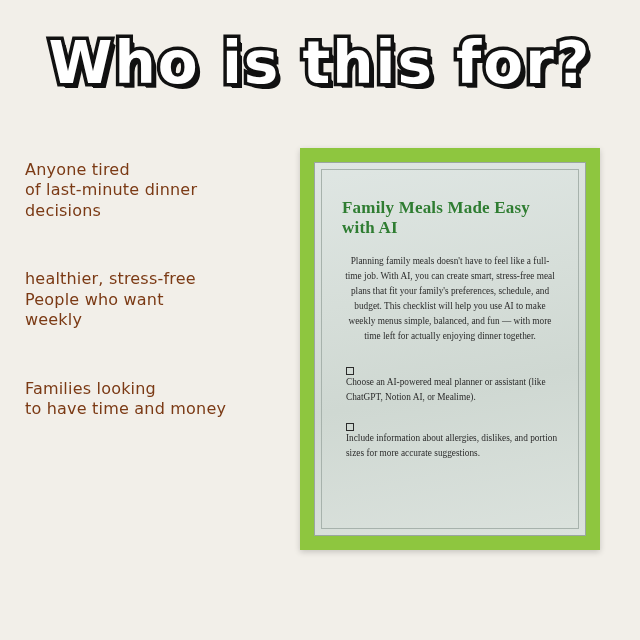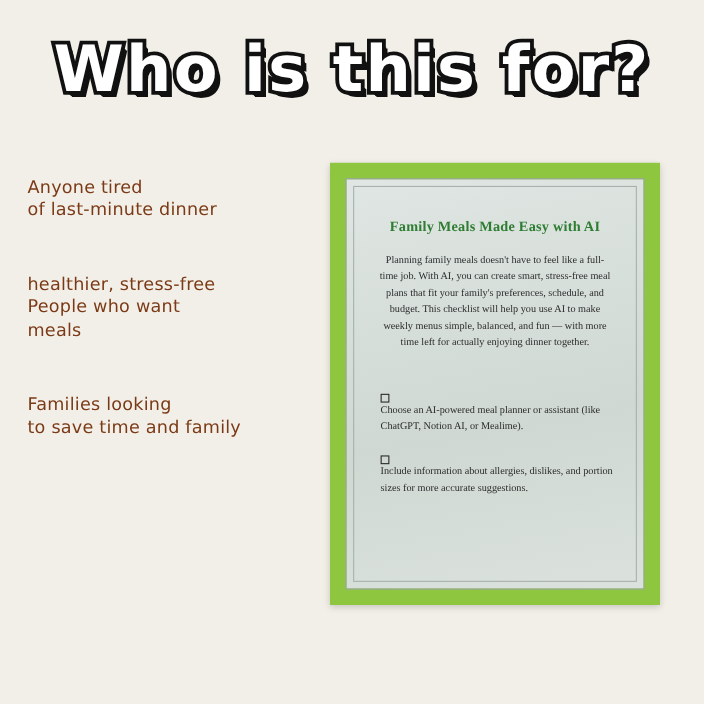--- a/index.html
+++ b/index.html
@@ -88,33 +88,32 @@
     right: 6px;
     bottom: 6px;
     border: 1px solid #a7b2ac;
     padding: 18px 20px 10px 20px;
     box-sizing: border-box;
     background: transparent;
   }
   #doc-title {
     font-family: "Liberation Serif", serif;
     font-weight: bold;
-    font-size: 13px;
+    font-size: 17px;
     color: #2f7d32;
-    text-align: center;
     margin: 10px 0 16px 0;
     letter-spacing: 0.2px;
   }
   #doc-para {
     font-family: "Liberation Serif", serif;
     font-size: 9.3px;
     line-height: 1.62;
     color: #2b2b2b;
     text-align: center;
-    margin: 0 2px 35px 2px;
+    margin: 0 2px 20px 2px;
   }
   .doc-item {
     font-family: "Liberation Serif", serif;
     font-size: 9.3px;
     line-height: 1.62;
     color: #2b2b2b;
     margin: 0 0 15px 4px;
     display: flex;
     align-items: flex-start;
     flex-direction: column;
@@ -135,31 +134,32 @@
 
 <div id="slide">
 
   <div id="heading">Who is this for?</div>
 
   <div id="bullets">
 
     <div class="bullet">
       <span class="ln">Anyone tired</span>
       <span class="ln">of last-minute dinner</span>
+      <span class="ln">decisions</span>
     </div>
 
     <div class="bullet">
       <span class="ln">healthier, stress-free</span>
       <span class="ln">People who want</span>
-      <span class="ln">meals</span>
+      <span class="ln">weekly</span>
     </div>
 
     <div class="bullet">
       <span class="ln">Families looking</span>
-      <span class="ln">to save time and family</span>
+      <span class="ln">to have time and money</span>
     </div>
 
   </div>
 
   <div id="doc-frame">
     <div id="doc-inner-border">
       <div id="doc-page">
 
         <div id="doc-title">Family Meals Made Easy with AI</div>
 

